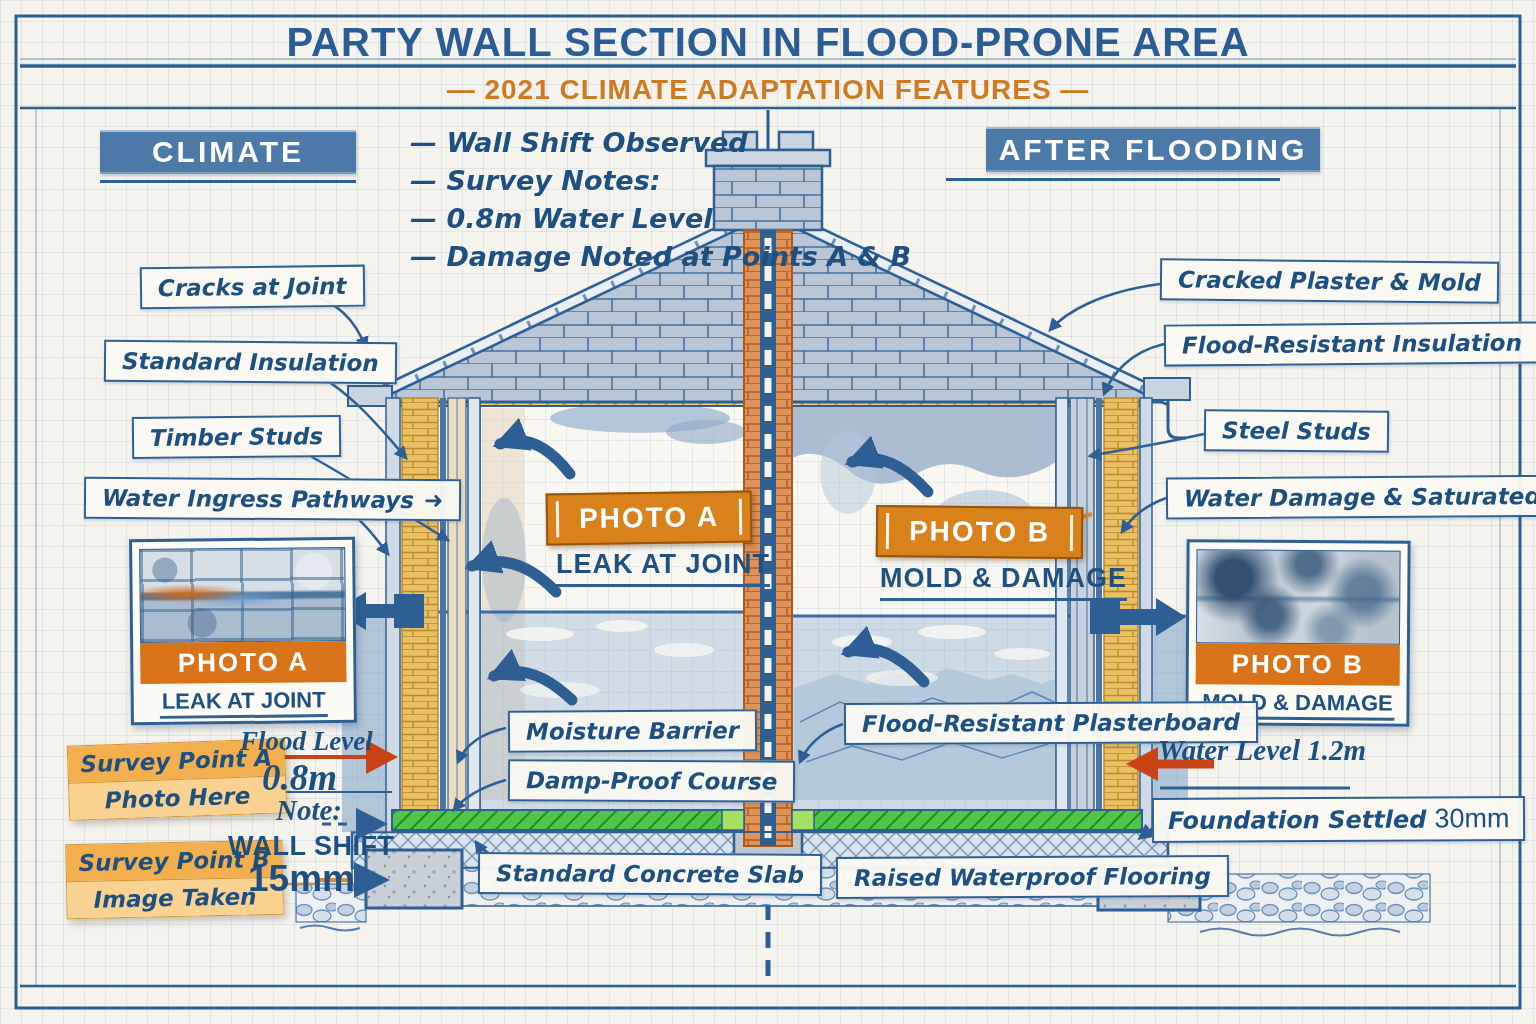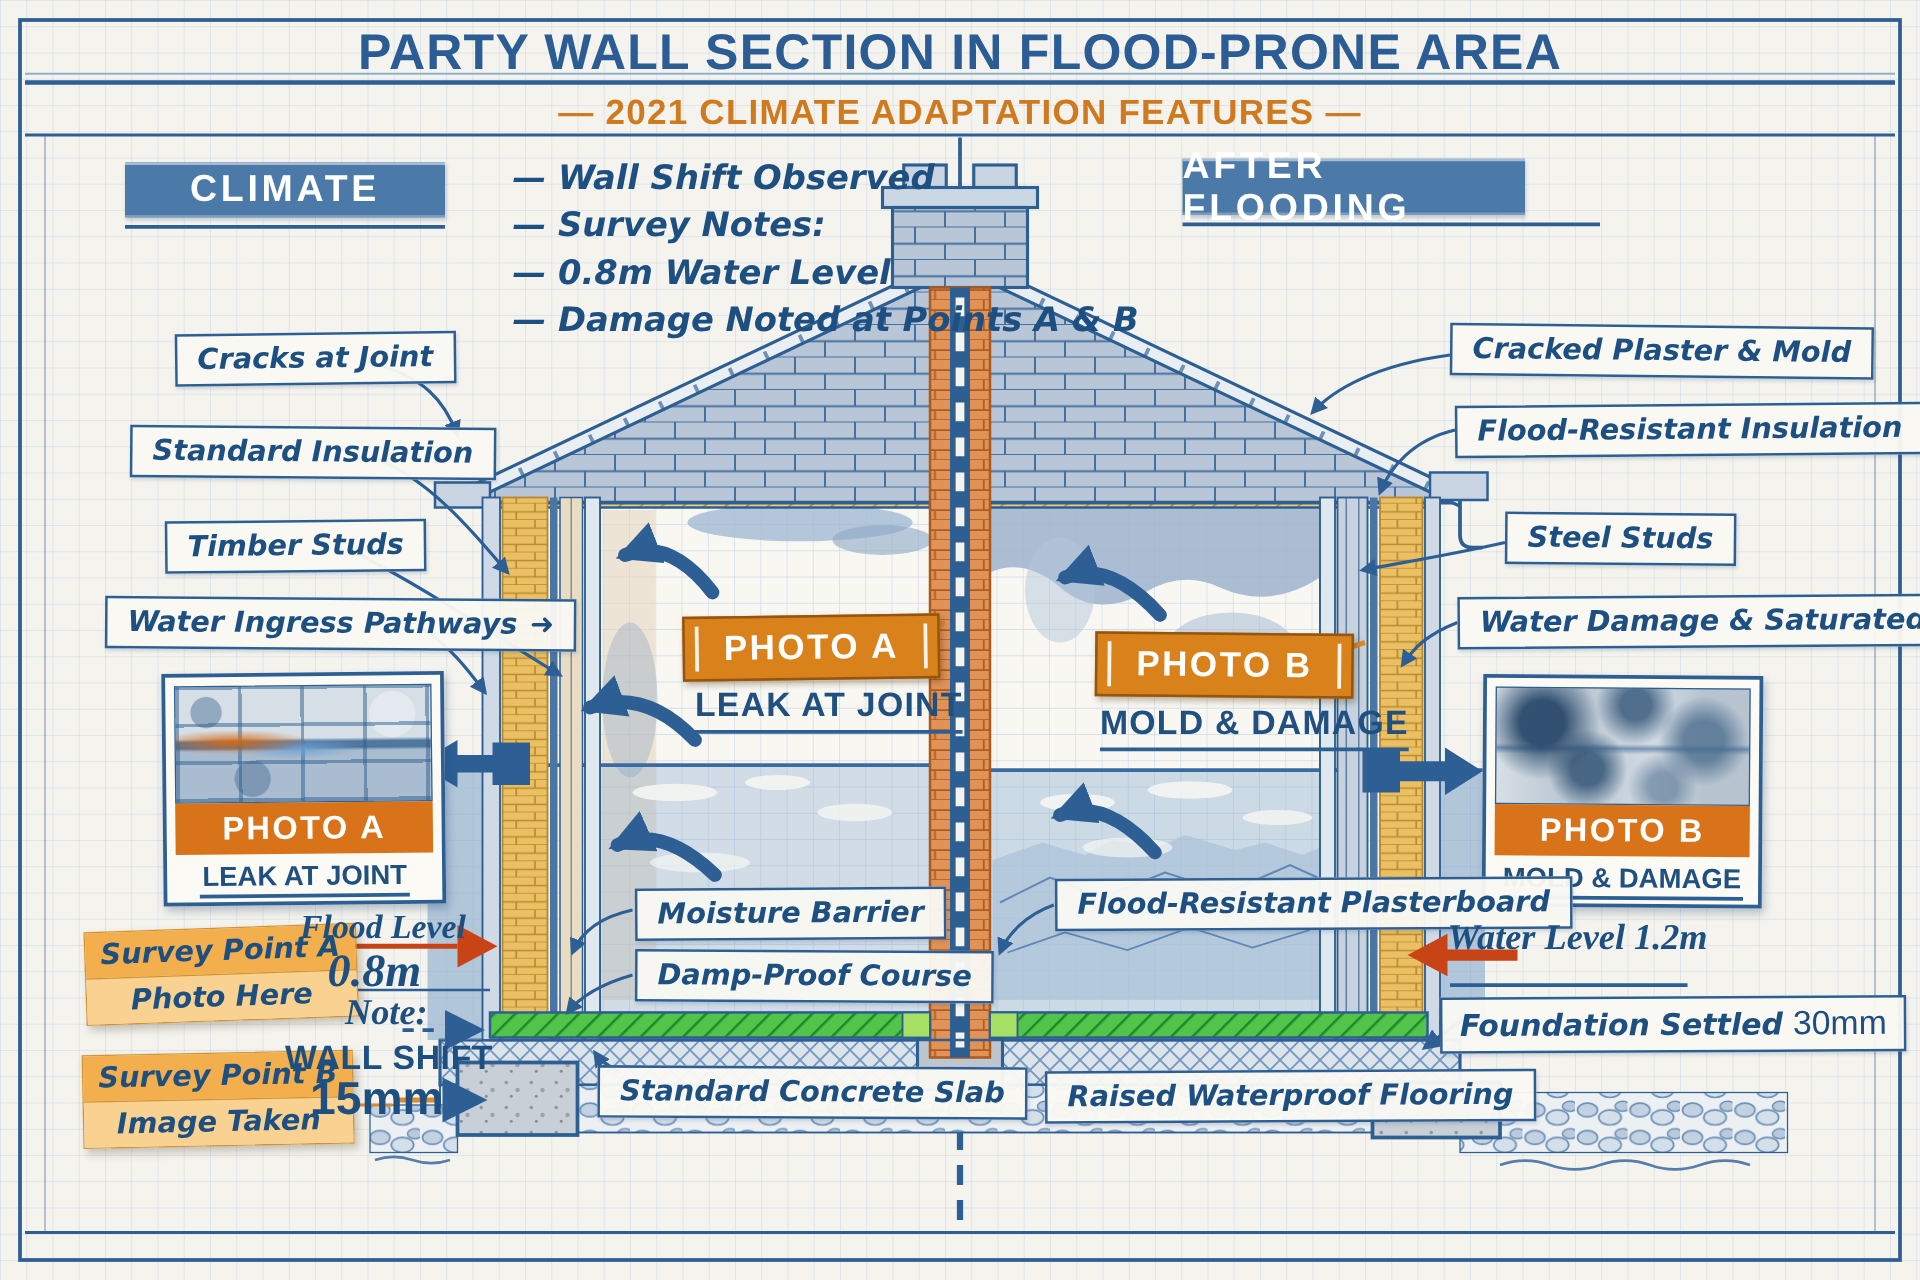--- a/index.html
+++ b/index.html
@@ -295,21 +295,21 @@
     <line x1="1048" y1="528" x2="1092" y2="514"></line>
   </g>
 </svg>
 
 <div class="lbl title">PARTY WALL SECTION IN FLOOD-PRONE AREA</div>
 <div class="lbl subtitle">— 2021 CLIMATE ADAPTATION FEATURES —</div>
 
 <div class="lbl bar" style="left:100px;top:130px;width:256px;height:44px;">CLIMATE</div>
 <div class="lbl bar-line" style="left:100px;top:180px;width:256px;"></div>
 
-<div class="lbl bar" style="left:946px;top:127px;width:274px;height:45px;">AFTER FLOODING</div>
+<div class="lbl bar" style="left:986px;top:127px;width:334px;height:45px;">AFTER FLOODING</div>
 <div class="lbl bar-line" style="left:946px;top:178px;width:334px;"></div>
 
 <div class="lbl notes" style="left:410px;top:124px;">
   <div>— Wall Shift Observed</div>
   <div>— Survey Notes:</div>
   <div>— 0.8m Water Level</div>
   <div>— Damage Noted at Points A &amp; B</div>
 </div>
 
 <div class="lbl co" style="left:140px;top:266px;transform:rotate(-0.7deg);">Cracks at Joint</div>

